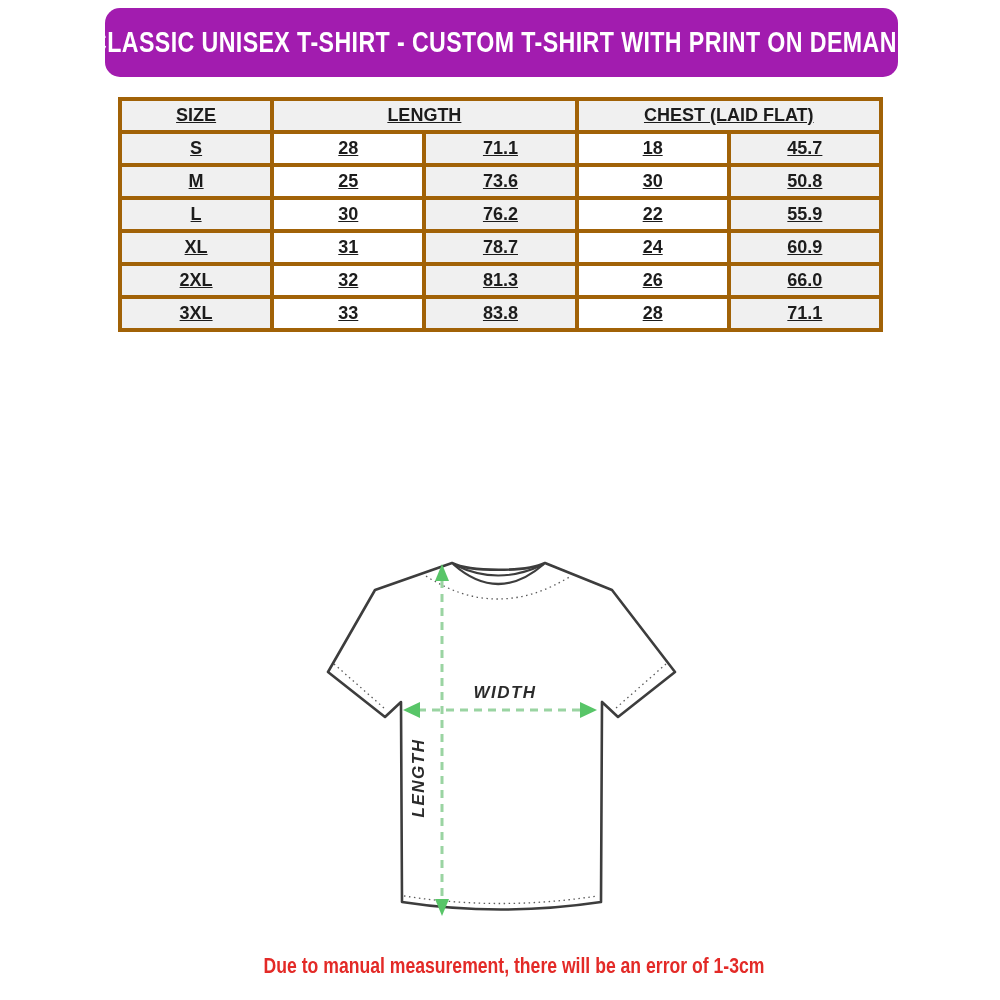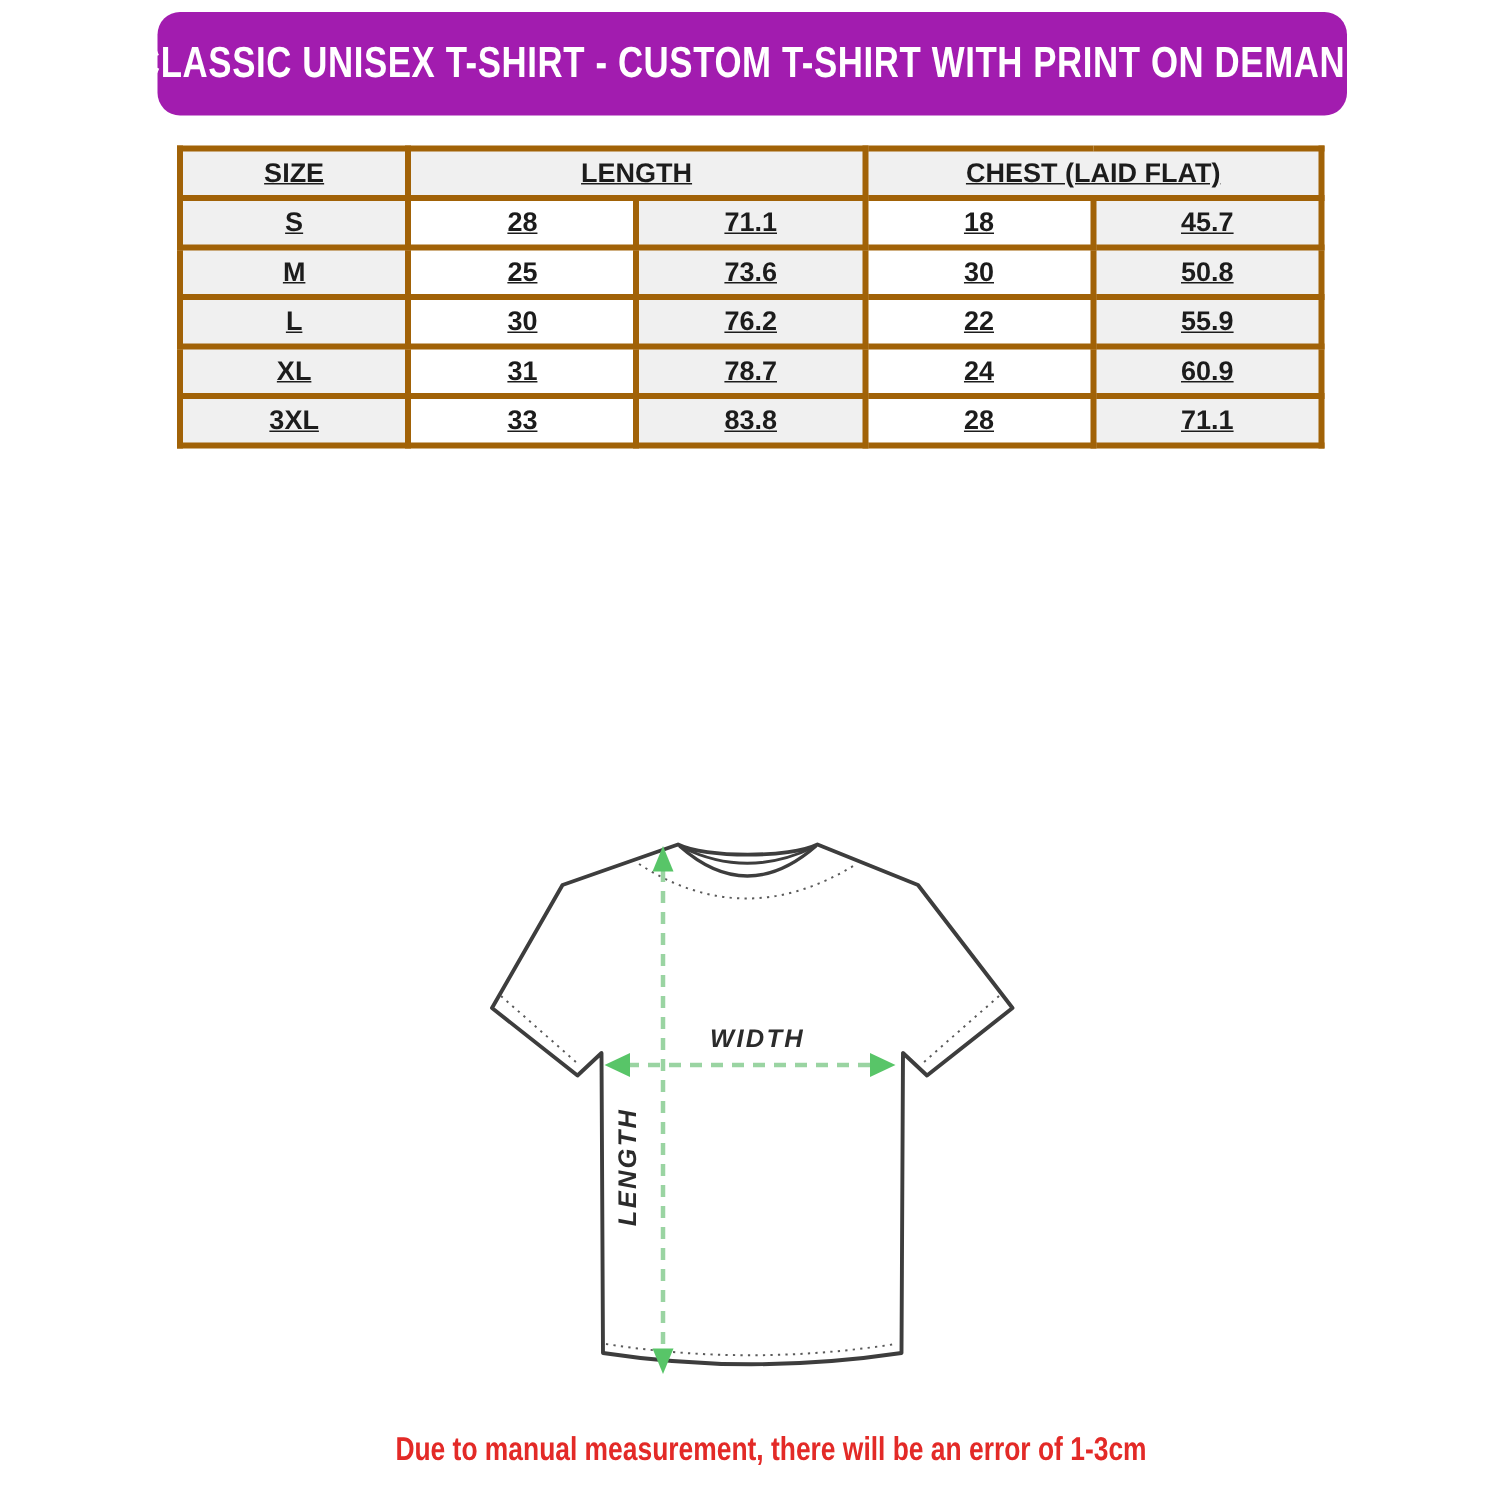--- a/index.html
+++ b/index.html
@@ -90,20 +90,27 @@
       <td class="shaded">55.9</td>
     </tr>
     <tr>
       <td class="shaded">XL</td>
       <td>31</td>
       <td class="shaded">78.7</td>
       <td>24</td>
       <td class="shaded">60.9</td>
     </tr>
     <tr>
+      <td class="shaded">2XL</td>
+      <td>32</td>
+      <td class="shaded">81.3</td>
+      <td>26</td>
+      <td class="shaded">66.0</td>
+    </tr>
+    <tr>
       <td class="shaded">3XL</td>
       <td>33</td>
       <td class="shaded">83.8</td>
       <td>28</td>
       <td class="shaded">71.1</td>
     </tr>
   </tbody>
 </table>
 
 <div class="diagram-wrap">

